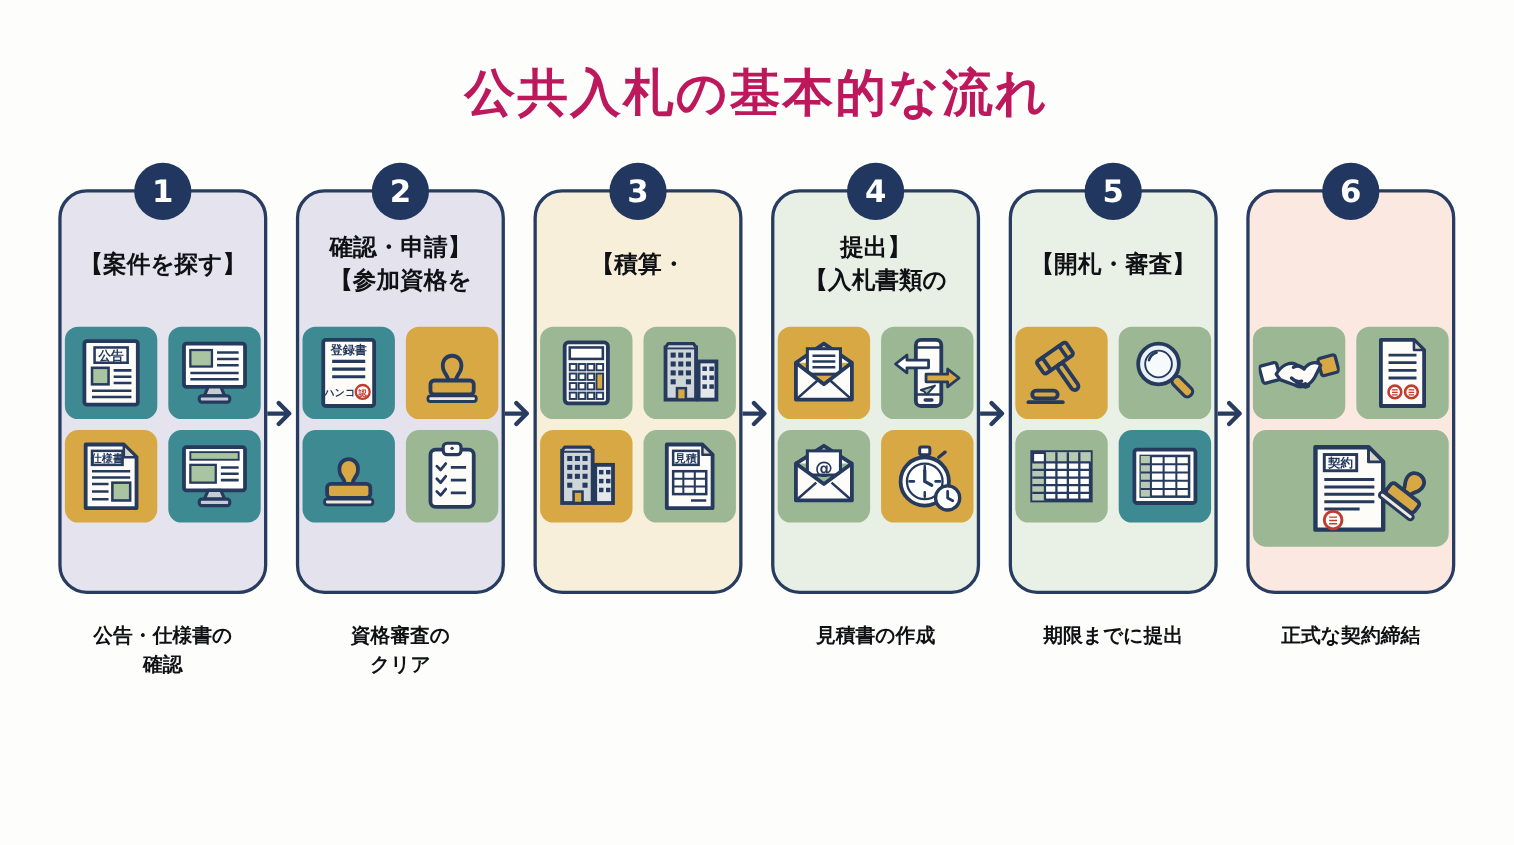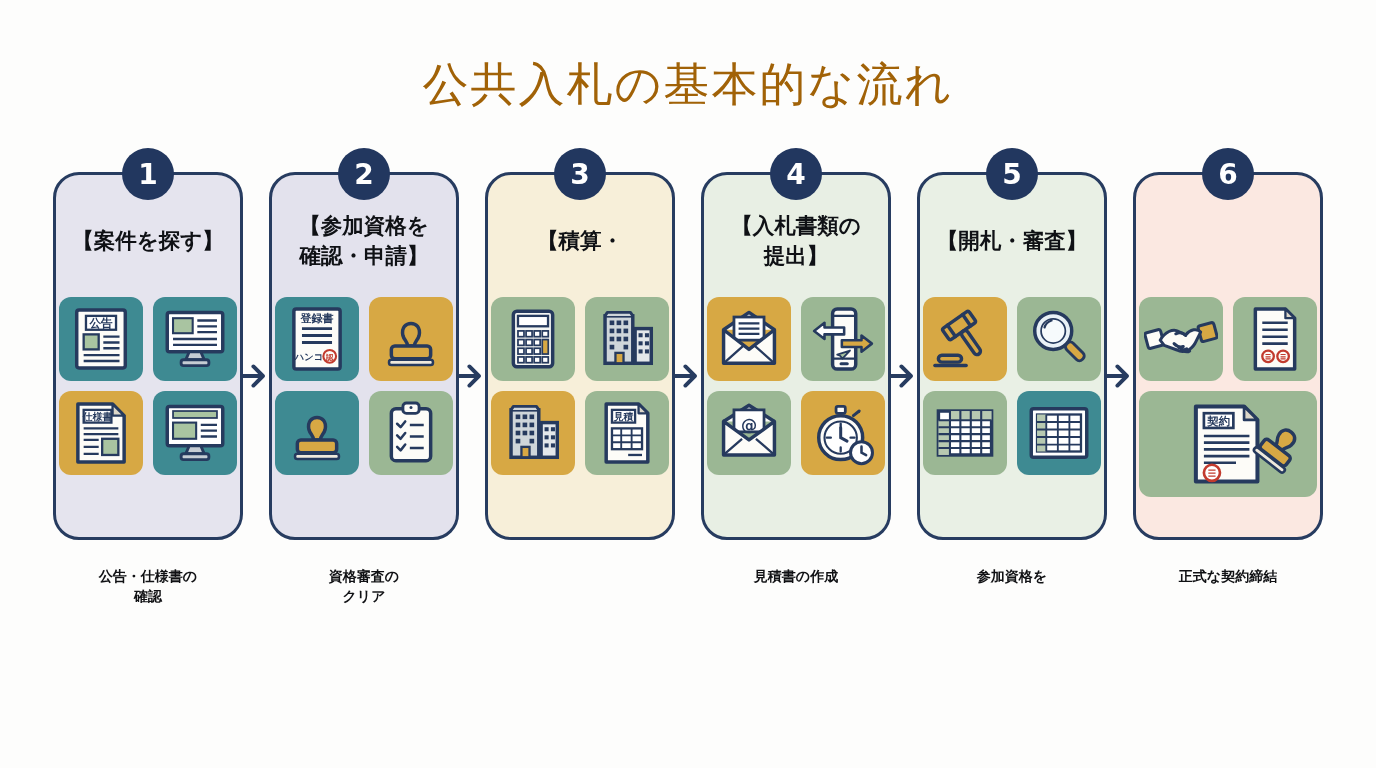--- a/index.html
+++ b/index.html
@@ -2,22 +2,22 @@
 <html><head>
 <meta charset="utf-8">
 <style>
   html,body{margin:0;padding:0;}
   body{
     width:1376px;height:768px;background:#fdfdfc;overflow:hidden;
     font-family:"DejaVu Sans","Liberation Sans",sans-serif;
     -webkit-font-smoothing:antialiased;
   }
   .title{
-    text-align:center;margin-top:54px;font-size:46px;font-weight:400;
-    color:#a16207;letter-spacing:2px;
+    text-align:center;margin-top:54px;font-size:46px;font-weight:700;
+    color:#be185d;letter-spacing:2px;
   }
   .flow{display:flex;justify-content:center;align-items:flex-start;margin-top:56px;}
   .col{display:flex;flex-direction:column;width:190px;}
   .card{
     position:relative;height:368px;border:3.5px solid #273c60;border-radius:26px;
     box-sizing:border-box;
   }
   .bg1{background:#e5e4ee;} .bg2{background:#e3e2ed;} .bg3{background:#f7efd9;}
   .bg4{background:#e8efe4;} .bg5{background:#e9f0e5;} .bg6{background:#fbe8e1;}
   .badge{
@@ -37,21 +37,21 @@
   }
   .tile{
     width:84px;height:84px;border-radius:12px;
     display:flex;align-items:center;justify-content:center;
   }
   .tile.teal{background:#3e8a92;} .tile.gold{background:#d7a844;} .tile.sage{background:#9bb794;}
   .tile svg{width:74px;height:74px;display:block;}
   .tile.wide{grid-column:1 / span 2;width:178px;height:106px;}
   .tile.wide svg{width:166px;height:96px;}
   .caption{
-    margin-top:26px;text-align:center;font-size:14px;font-weight:700;
+    margin-top:26px;text-align:center;font-size:18px;font-weight:700;
     color:#101114;line-height:1.45;
   }
   .arrow{height:368px;width:26px;display:flex;justify-content:center;align-items:flex-start;}
   .arrow svg{margin-top:186px;}
   .defs{position:absolute;width:0;height:0;overflow:hidden;}
 </style>
 </head>
 <body>
 
 <svg class="defs" aria-hidden="true">
@@ -321,22 +321,22 @@
   <div class="arrow">
     <svg width="30" height="36" viewBox="0 0 30 36">
         <path d="M0,18 H21 M12,7 L23,18 L12,29" fill="none" stroke="#273c60" stroke-width="4.5" stroke-linecap="round" stroke-linejoin="round"></path>
       </svg>
   </div>
 
   <div class="col">
     <div class="card bg2">
       <div class="badge">2</div>
       <div class="heading">
+        <span>確認・申請】</span>
         <span>【参加資格を</span>
-        <span>確認・申請】</span>
       </div>
       <div class="grid">
         <div class="tile teal">
             <svg viewBox="0 0 64 64">
               <use href="#i-doc-reg" width="64" height="64"></use>
             </svg>
           </div>
         <div class="tile gold">
             <svg viewBox="0 0 64 64">
               <use href="#i-stamp" width="64" height="64"></use>
@@ -400,22 +400,22 @@
   <div class="arrow">
     <svg width="30" height="36" viewBox="0 0 30 36">
         <path d="M0,18 H21 M12,7 L23,18 L12,29" fill="none" stroke="#273c60" stroke-width="4.5" stroke-linecap="round" stroke-linejoin="round"></path>
       </svg>
   </div>
 
   <div class="col">
     <div class="card bg4">
       <div class="badge">4</div>
       <div class="heading">
+        <span>提出】</span>
         <span>【入札書類の</span>
-        <span>提出】</span>
       </div>
       <div class="grid">
         <div class="tile gold">
             <svg viewBox="0 0 64 64">
               <use href="#i-env-open" width="64" height="64"></use>
             </svg>
           </div>
         <div class="tile sage">
             <svg viewBox="0 0 64 64">
               <use href="#i-phone" width="64" height="64"></use>
@@ -467,21 +467,21 @@
             </svg>
           </div>
         <div class="tile teal">
             <svg viewBox="0 0 64 64">
               <use href="#i-table-b" width="64" height="64"></use>
             </svg>
           </div>
       </div>
     </div>
     <div class="caption">
-      <span>参加資格を</span>
+      <span>期限までに提出</span>
     </div>
   </div>
 
   <div class="arrow">
     <svg width="30" height="36" viewBox="0 0 30 36">
         <path d="M0,18 H21 M12,7 L23,18 L12,29" fill="none" stroke="#273c60" stroke-width="4.5" stroke-linecap="round" stroke-linejoin="round"></path>
       </svg>
   </div>
 
   <div class="col">

